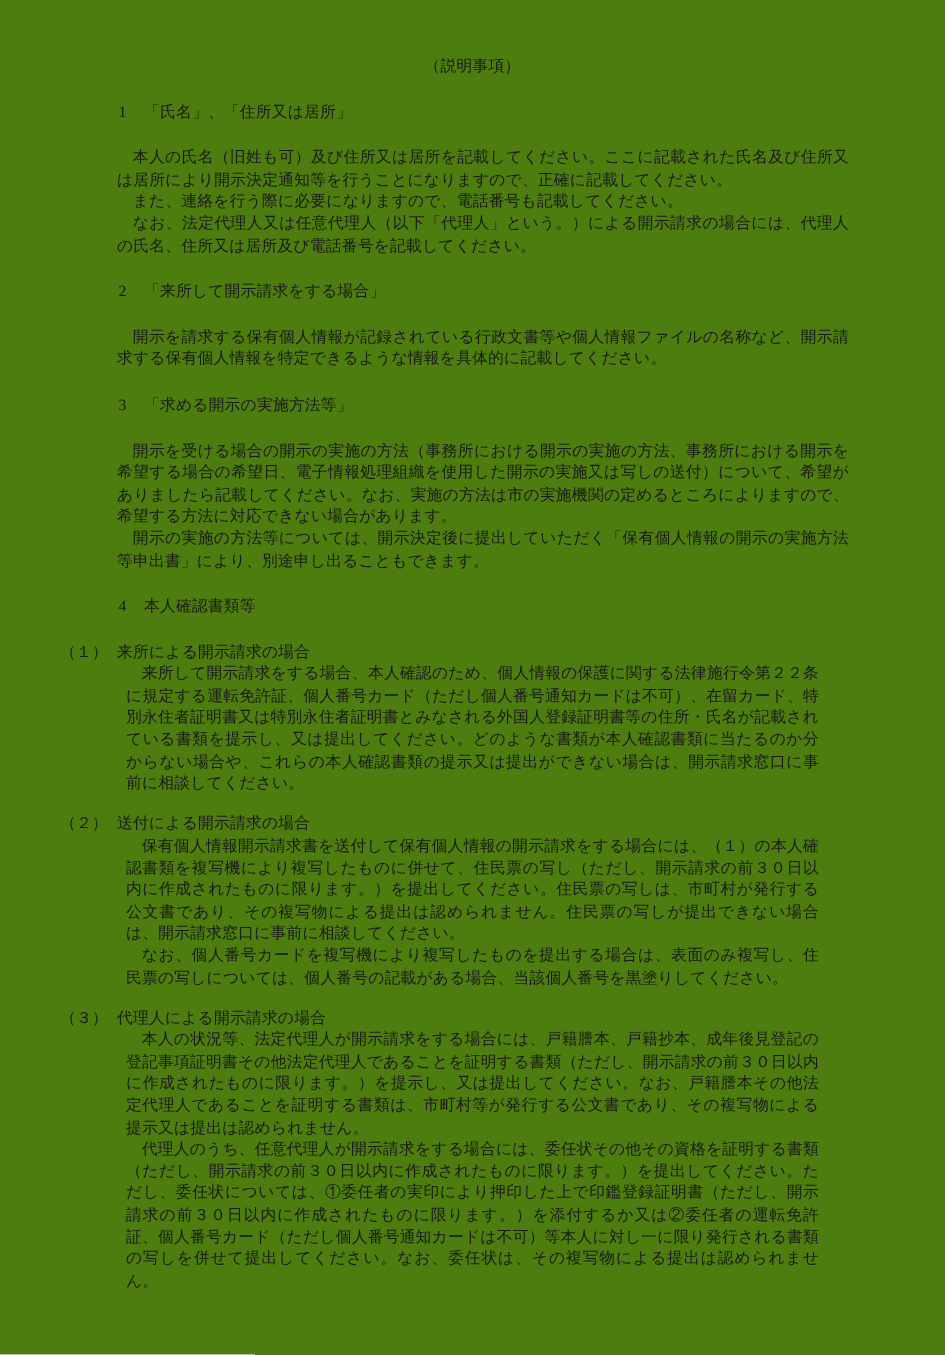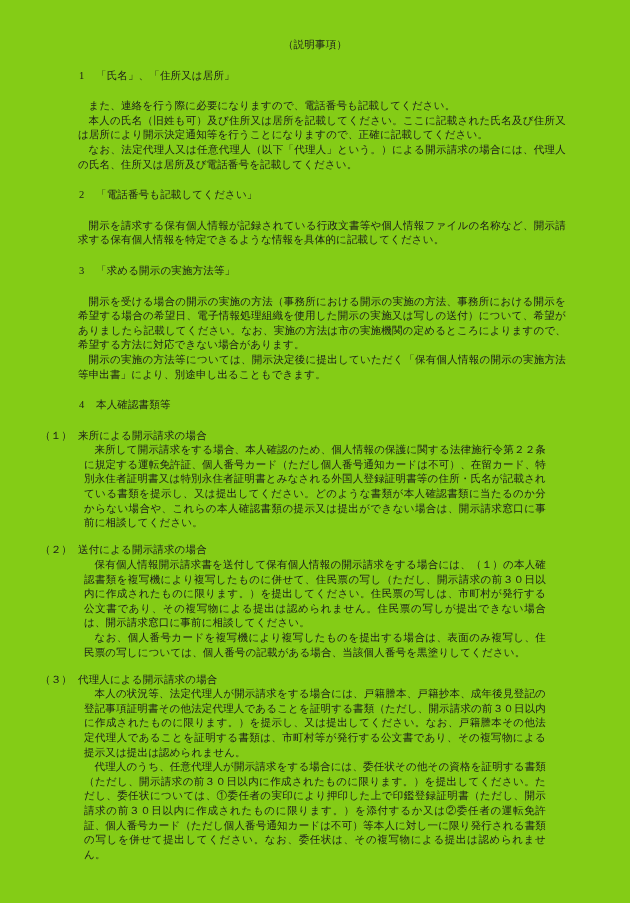--- a/index.html
+++ b/index.html
@@ -4,21 +4,21 @@
 <style>
   html, body {
     margin: 0;
     padding: 0;
     background: #ffffff;
   }
   .page {
     position: relative;
     width: 630px;
     height: 903px;
-    background: #84cc16;
+    background: #4d7c0f;
     font-family: "Liberation Serif", "DejaVu Serif", serif;
     color: #1a1a1a;
     overflow: hidden;
   }
   .doc-body {
     position: absolute;
     left: 0;
     top: 0;
     width: 630px;
     padding-top: 38px;
@@ -88,27 +88,27 @@
 </head>
 <body>
 
 <div class="page">
   <div class="doc-body">
 
     <div class="doc-title">（説明事項）</div>
 
     <div class="section">
       <div class="sec-heading"><span class="num">1</span><span>「氏名」、「住所又は居所」</span></div>
+      <p class="para">本人の氏名（旧姓も可）及び住所又は居所を記載してください。ここに記載された氏名及び住所又は居所により開示決定通知等を行うことになりますので、正確に記載してください。</p>
       <p class="para">また、連絡を行う際に必要になりますので、電話番号も記載してください。</p>
-      <p class="para">本人の氏名（旧姓も可）及び住所又は居所を記載してください。ここに記載された氏名及び住所又は居所により開示決定通知等を行うことになりますので、正確に記載してください。</p>
       <p class="para">なお、法定代理人又は任意代理人（以下「代理人」という。）による開示請求の場合には、代理人の氏名、住所又は居所及び電話番号を記載してください。</p>
     </div>
 
     <div class="section">
-      <div class="sec-heading"><span class="num">2</span><span>「電話番号も記載してください」</span></div>
+      <div class="sec-heading"><span class="num">2</span><span>「来所して開示請求をする場合」</span></div>
       <p class="para">開示を請求する保有個人情報が記録されている行政文書等や個人情報ファイルの名称など、開示請求する保有個人情報を特定できるような情報を具体的に記載してください。</p>
     </div>
 
     <div class="section">
       <div class="sec-heading"><span class="num">3</span><span>「求める開示の実施方法等」</span></div>
       <p class="para">開示を受ける場合の開示の実施の方法（事務所における開示の実施の方法、事務所における開示を希望する場合の希望日、電子情報処理組織を使用した開示の実施又は写しの送付）について、希望がありましたら記載してください。なお、実施の方法は市の実施機関の定めるところによりますので、希望する方法に対応できない場合があります。</p>
       <p class="para">開示の実施の方法等については、開示決定後に提出していただく「保有個人情報の開示の実施方法等申出書」により、別途申し出ることもできます。</p>
     </div>
 
     <div class="section">

